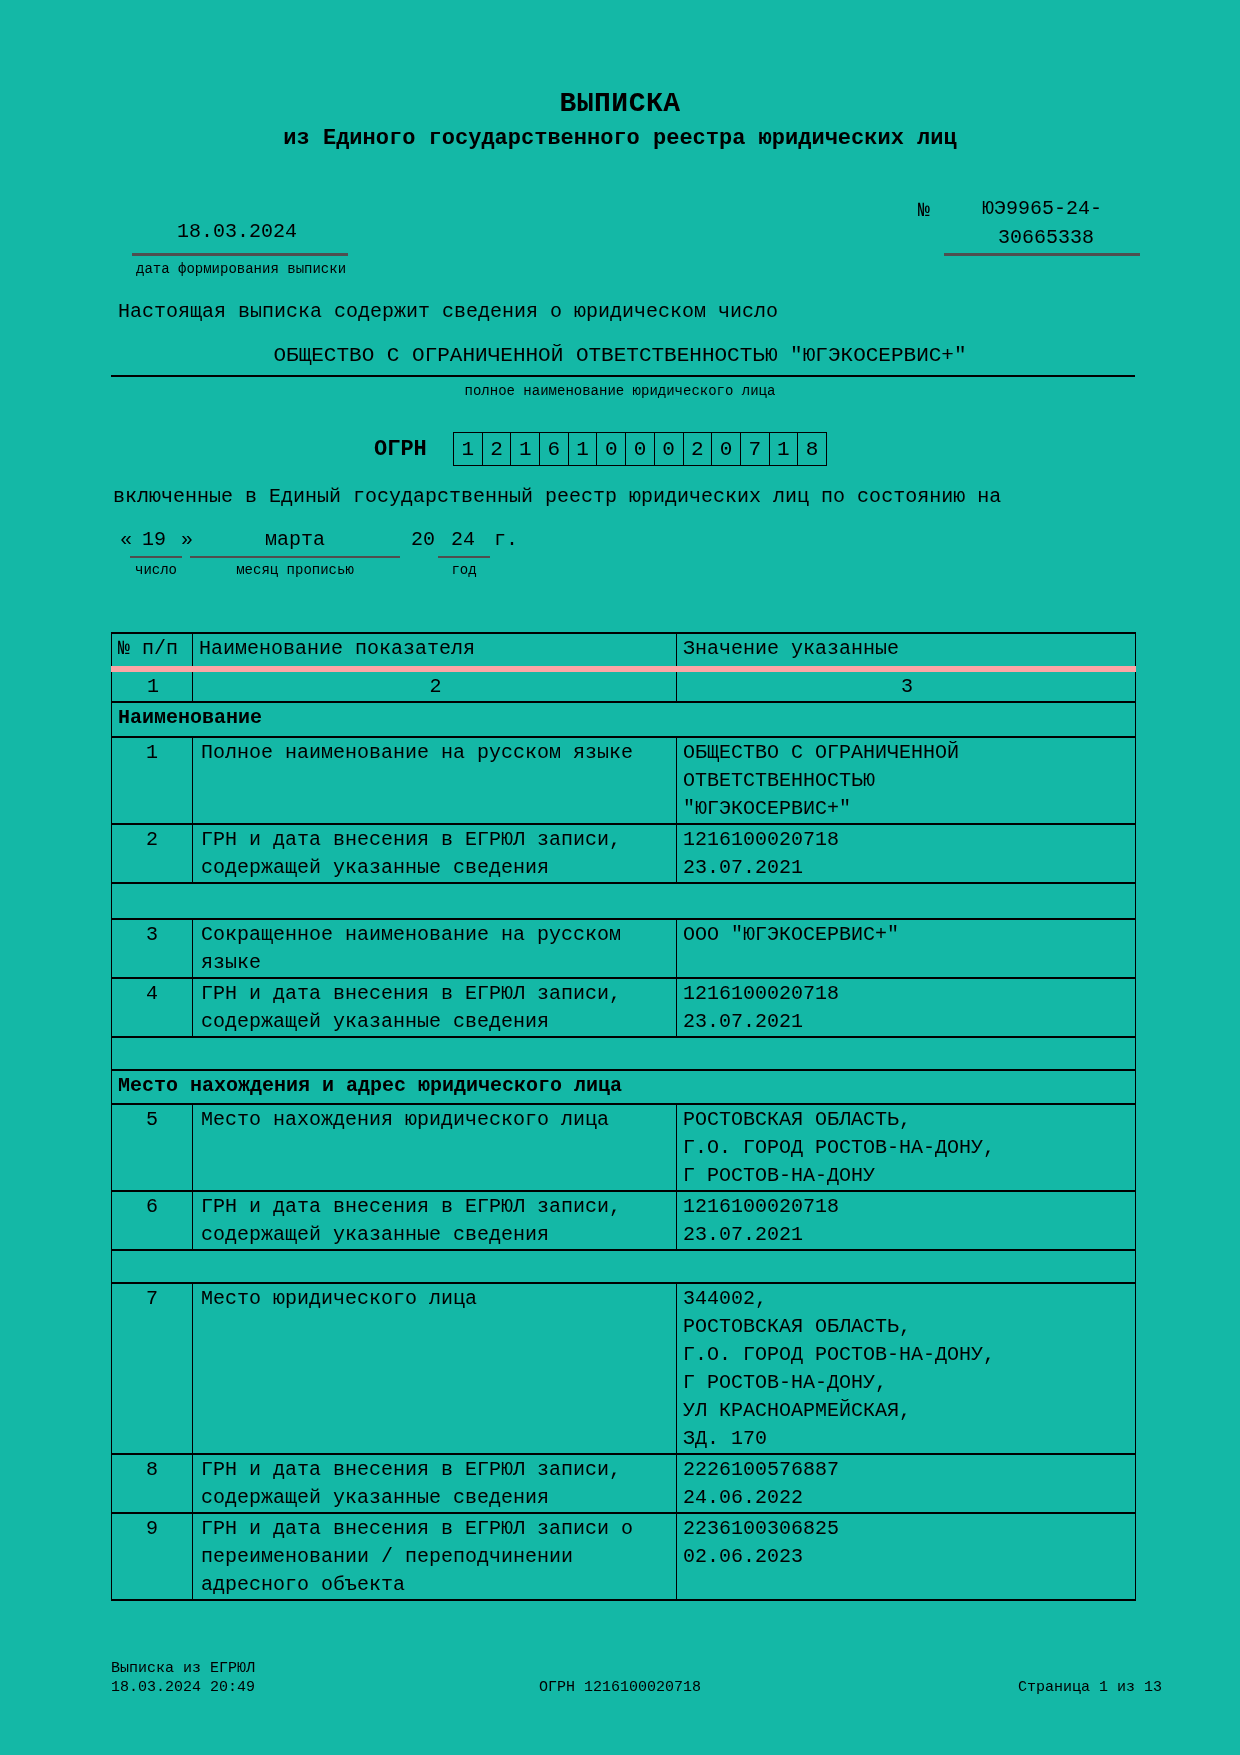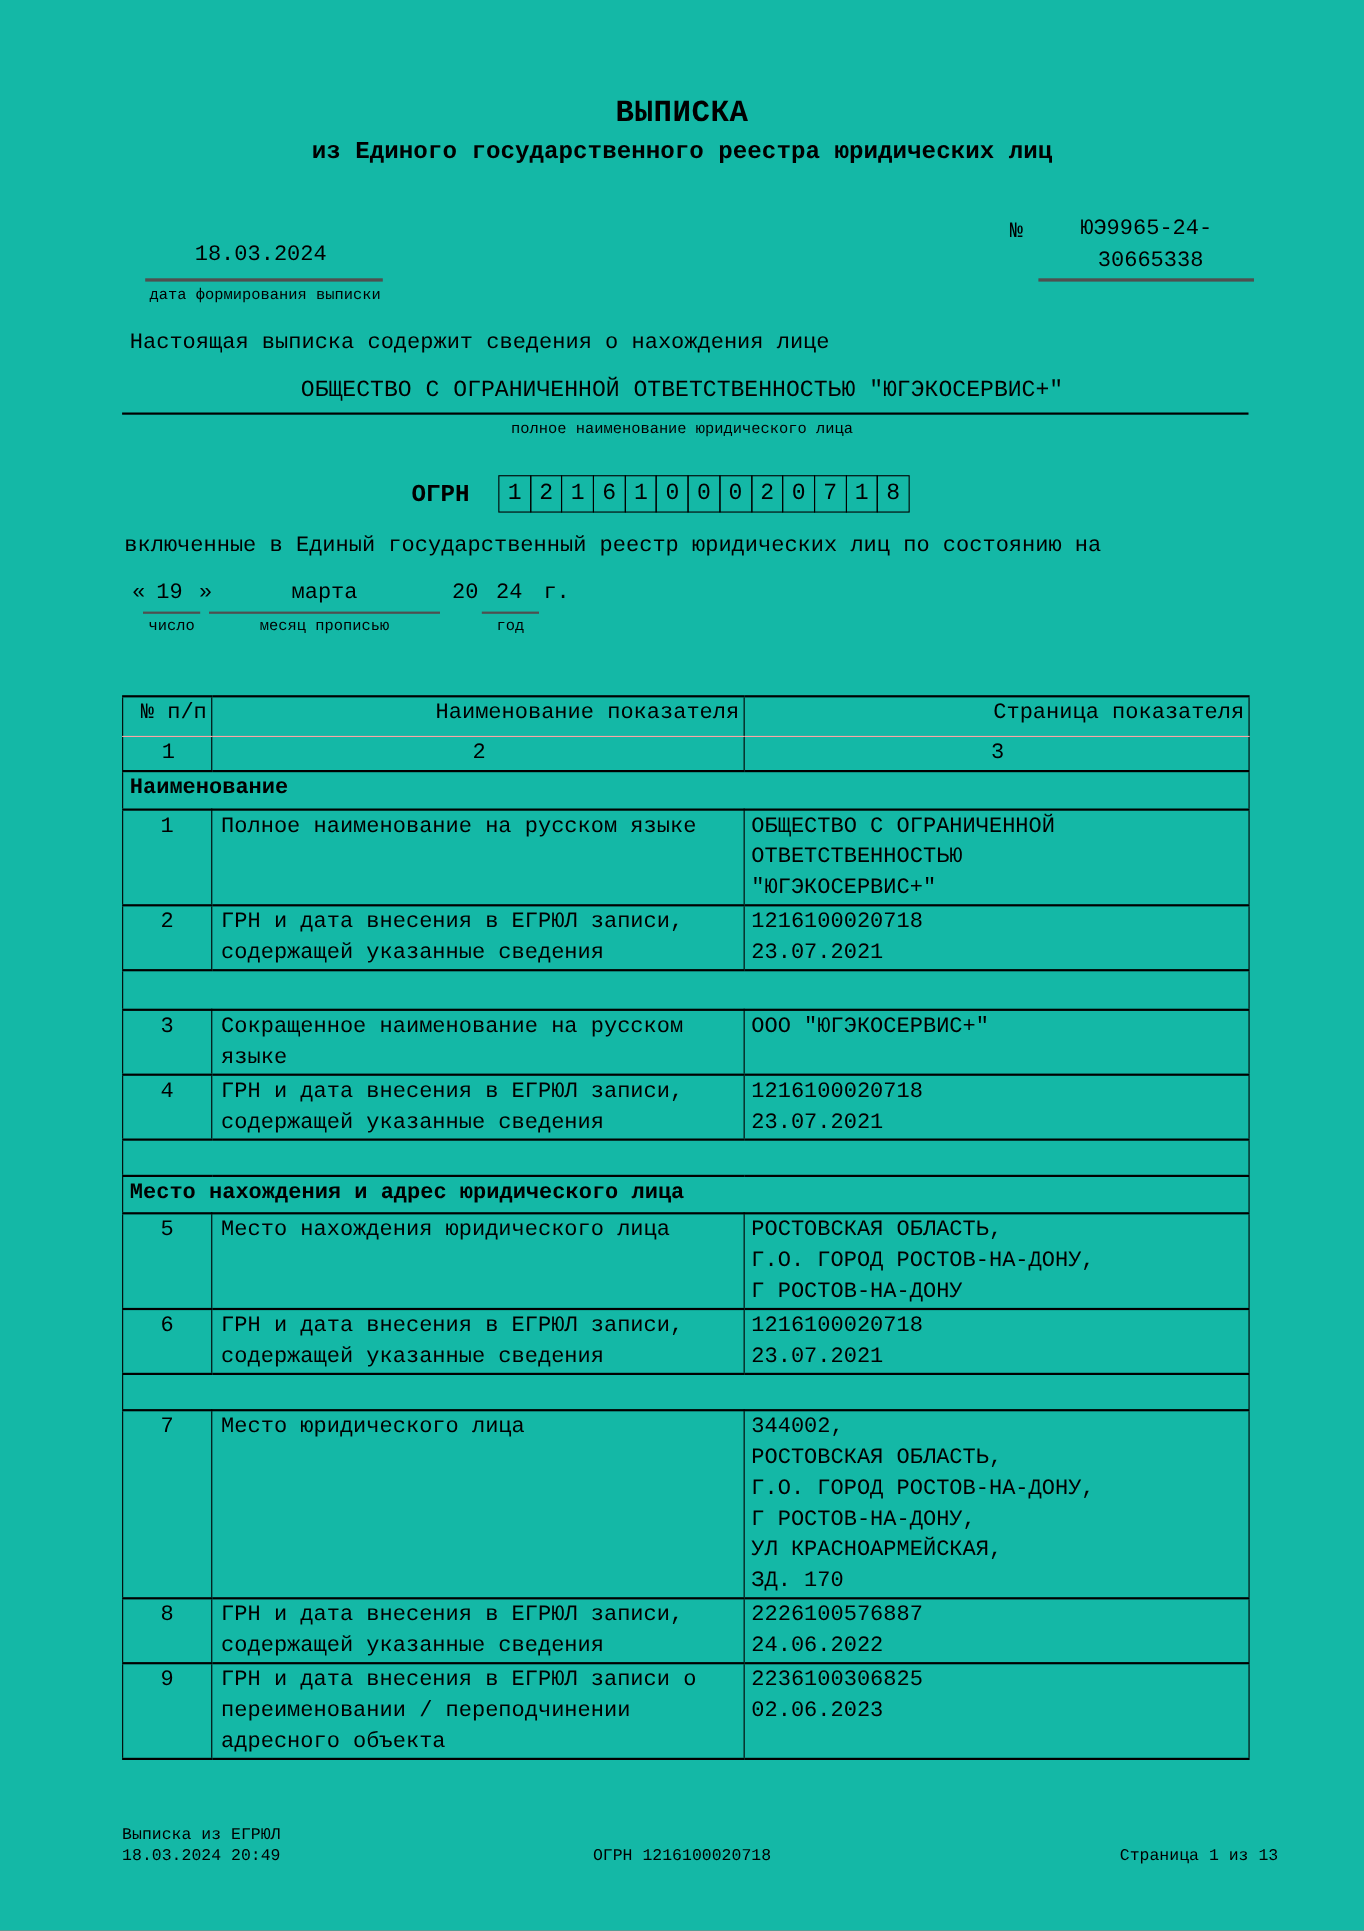--- a/index.html
+++ b/index.html
@@ -40,21 +40,21 @@
     border-collapse:collapse;table-layout:fixed;font-size:20px;
   }
   .main-table td{
     border-left:1px solid #000;border-right:1px solid #000;
     border-top:2px solid #000;border-bottom:2px solid #000;
     vertical-align:top;line-height:28px;padding:1px 4px 0 6px;
     white-space:pre-line;overflow:hidden;
   }
   .main-table .num{text-align:center;padding:1px 0 0 0;}
   .main-table .name{padding-left:8px;}
-  .main-table .hdr td{text-align:right;white-space:nowrap;border-bottom:1px solid #fca5a5;}
+  .main-table .hdr td{text-align:left;white-space:nowrap;border-bottom:6px solid #fca5a5;}
   .main-table .nums td{text-align:center;border-top:1px solid #000;}
   .main-table .section td{text-align:left;font-weight:bold;white-space:nowrap;}
   .main-table .spacer td{border-top:2px solid #000;border-bottom:2px solid #000;}
   .rh36{height:36px}.rh32{height:32px}.rh35{height:35px}.rh85{height:85px}
   .rh57{height:57px}.rh59{height:59px}.rh33{height:33px}.rh34{height:34px}
   .rh86{height:86px}.rh160{height:160px}.rh84{height:84px}
   .footer{font-size:15px;line-height:19px;}
   .footer-left{top:1659px;left:111px;}
   .footer-center{top:1678px;left:0;width:100%;text-align:center;}
   .footer-right{top:1678px;right:78px;}
@@ -68,21 +68,21 @@
   <div class="abs doc-subtitle">из Единого государственного реестра юридических лиц</div>
 
   <div class="abs extract-date">18.03.2024</div>
   <div class="abs num-sign">№</div>
   <div class="abs num-line1">ЮЭ9965-24-</div>
   <div class="abs num-line2">30665338</div>
   <div class="abs sig-line sig-line-left"></div>
   <div class="abs sig-line sig-line-right"></div>
   <div class="abs small-caption date-caption">дата формирования выписки</div>
 
-  <div class="abs intro-line">Настоящая выписка содержит сведения о нахождения лице</div>
+  <div class="abs intro-line">Настоящая выписка содержит сведения о юридическом число</div>
   <div class="abs company-name">ОБЩЕСТВО С ОГРАНИЧЕННОЙ ОТВЕТСТВЕННОСТЬЮ "ЮГЭКОСЕРВИС+"</div>
   <div class="abs full-underline"></div>
   <div class="abs small-caption company-caption">полное наименование юридического лица</div>
 
   <div class="abs ogrn-label">ОГРН</div>
   <div class="abs ogrn-boxes">
     <span class="ogrn-cell">1</span>
     <span class="ogrn-cell">2</span>
     <span class="ogrn-cell">1</span>
     <span class="ogrn-cell">6</span>
@@ -116,21 +116,21 @@
   <table class="main-table">
     <colgroup>
         <col style="width:81px">
         <col style="width:484px">
         <col style="width:459px">
       </colgroup>
     <tbody>
         <tr class="hdr rh36">
       <td>№ п/п</td>
       <td>Наименование показателя</td>
-      <td>Страница показателя</td>
+      <td>Значение указанные</td>
     </tr>
     <tr class="nums rh32">
       <td>1</td>
       <td>2</td>
       <td>3</td>
     </tr>
     <tr class="section rh35">
       <td colspan="3">Наименование</td>
     </tr>
     <tr class="rh85">

